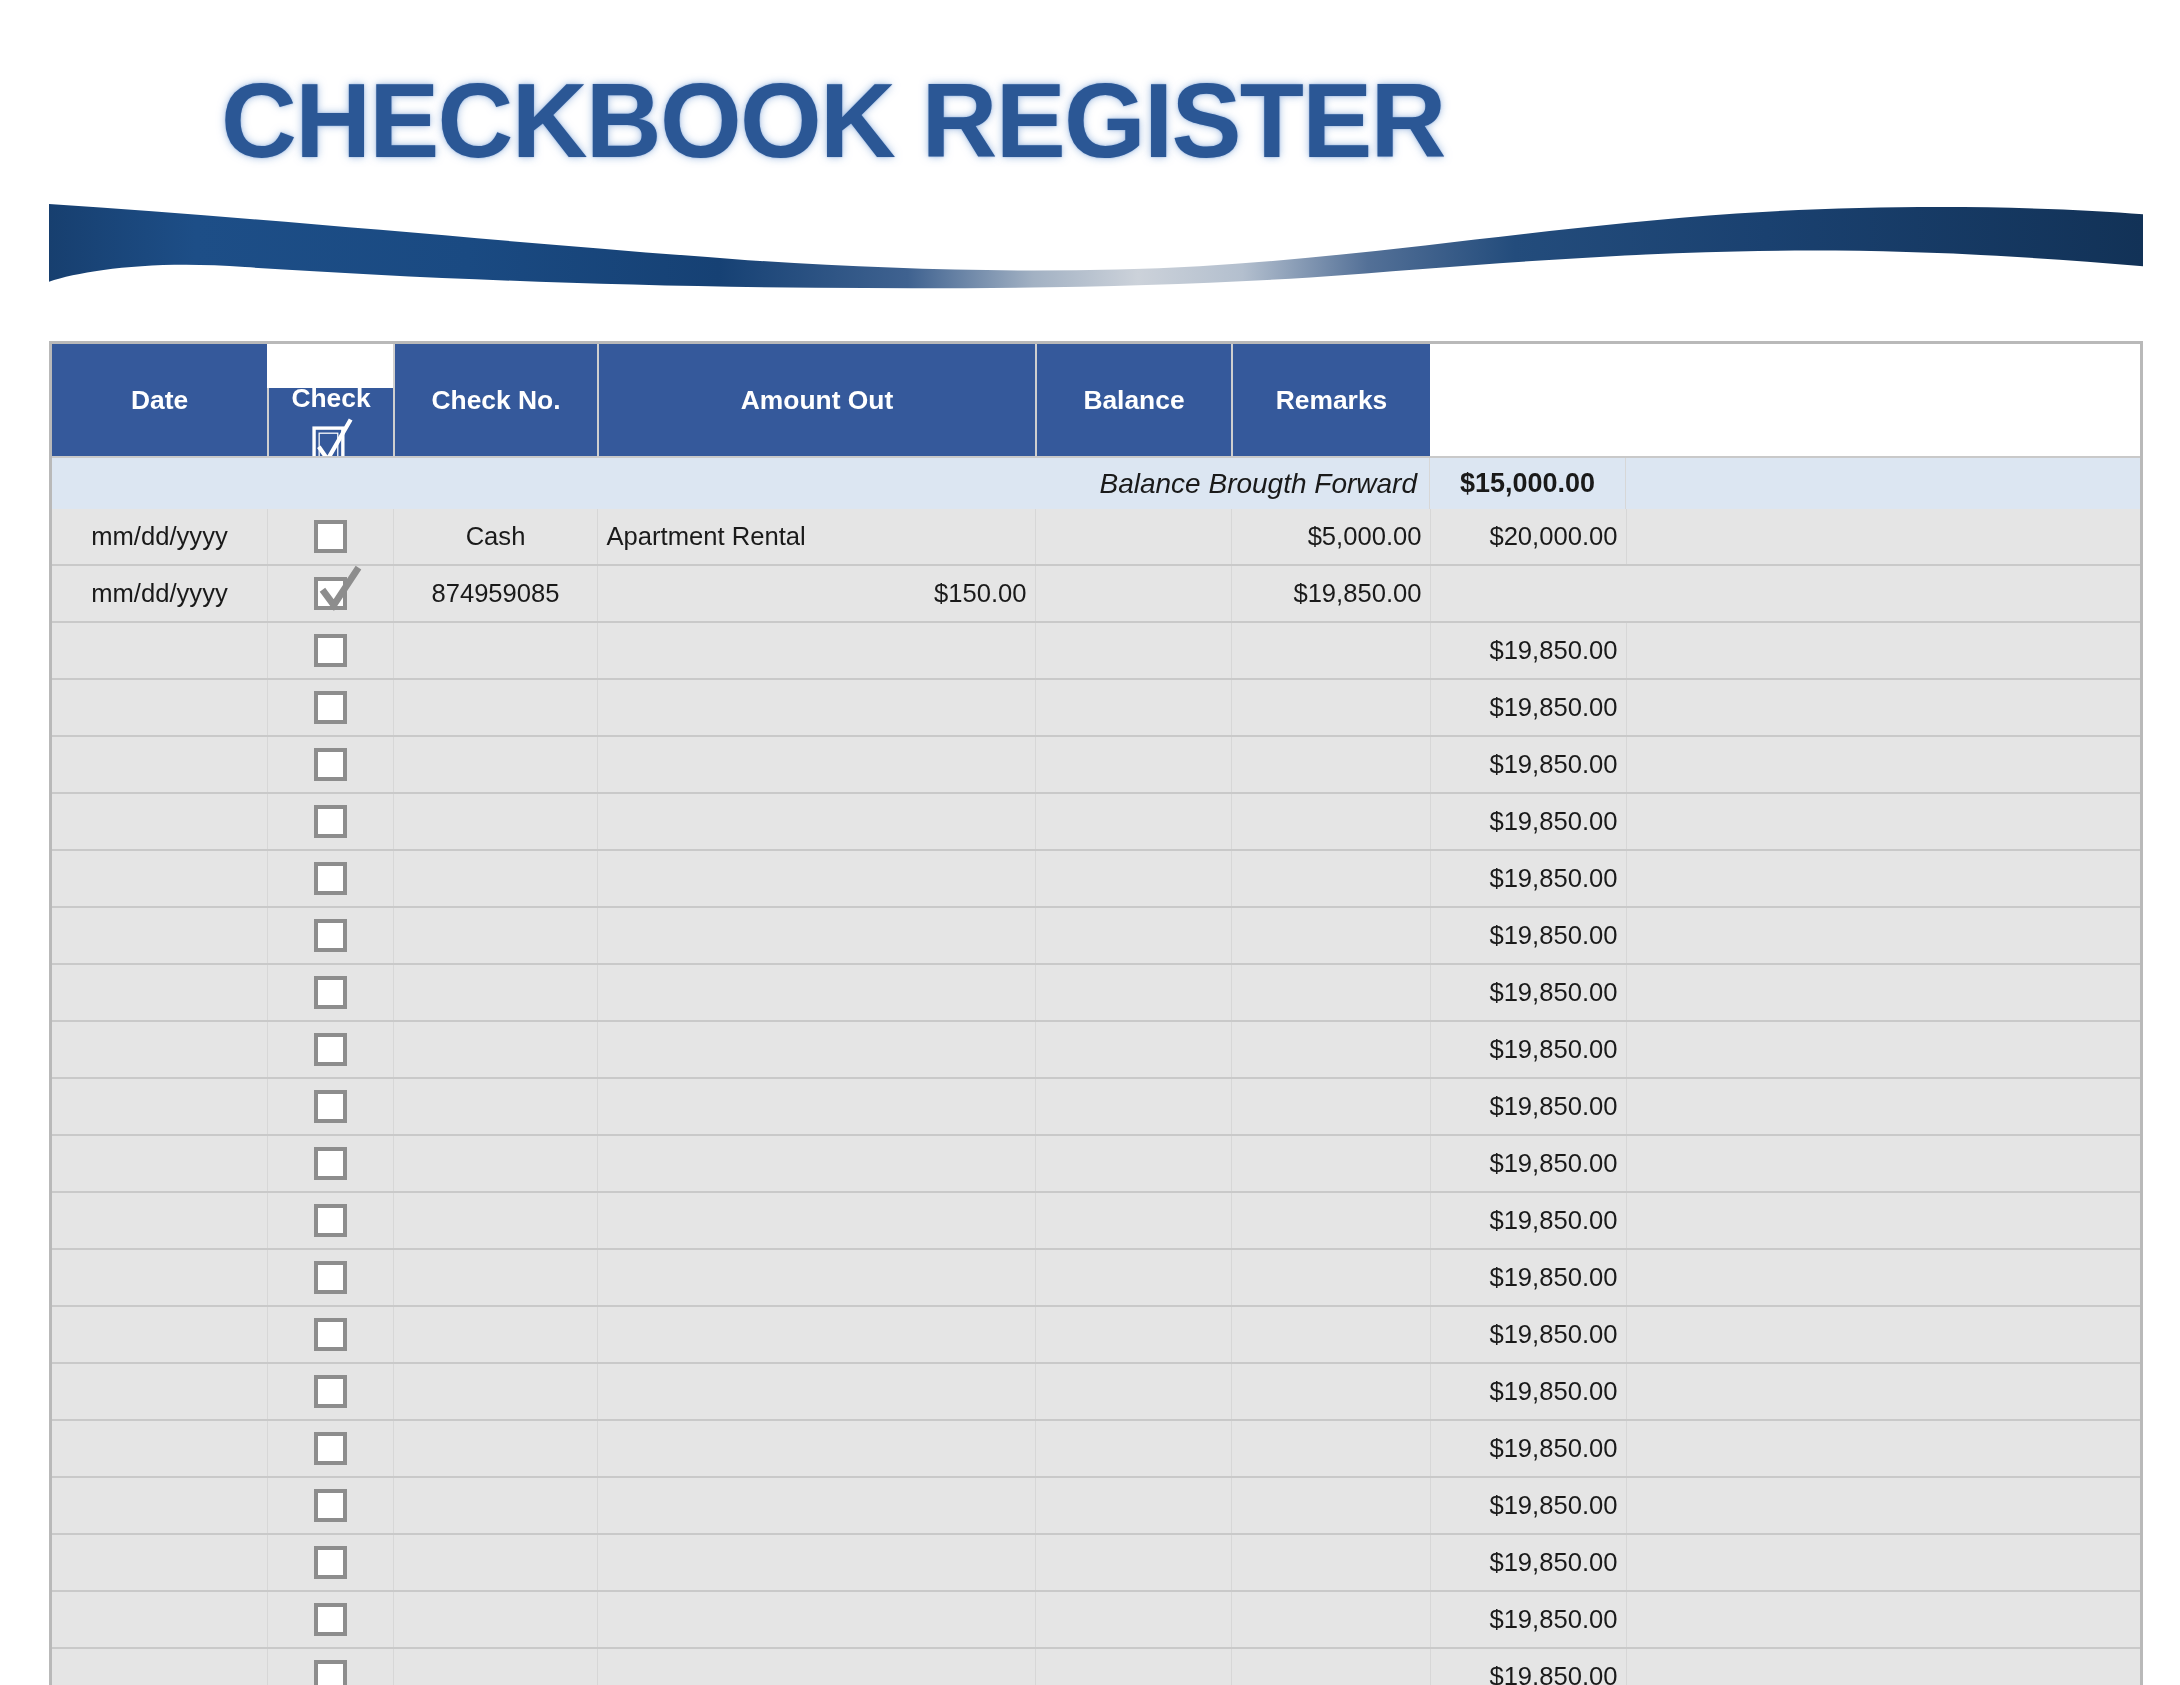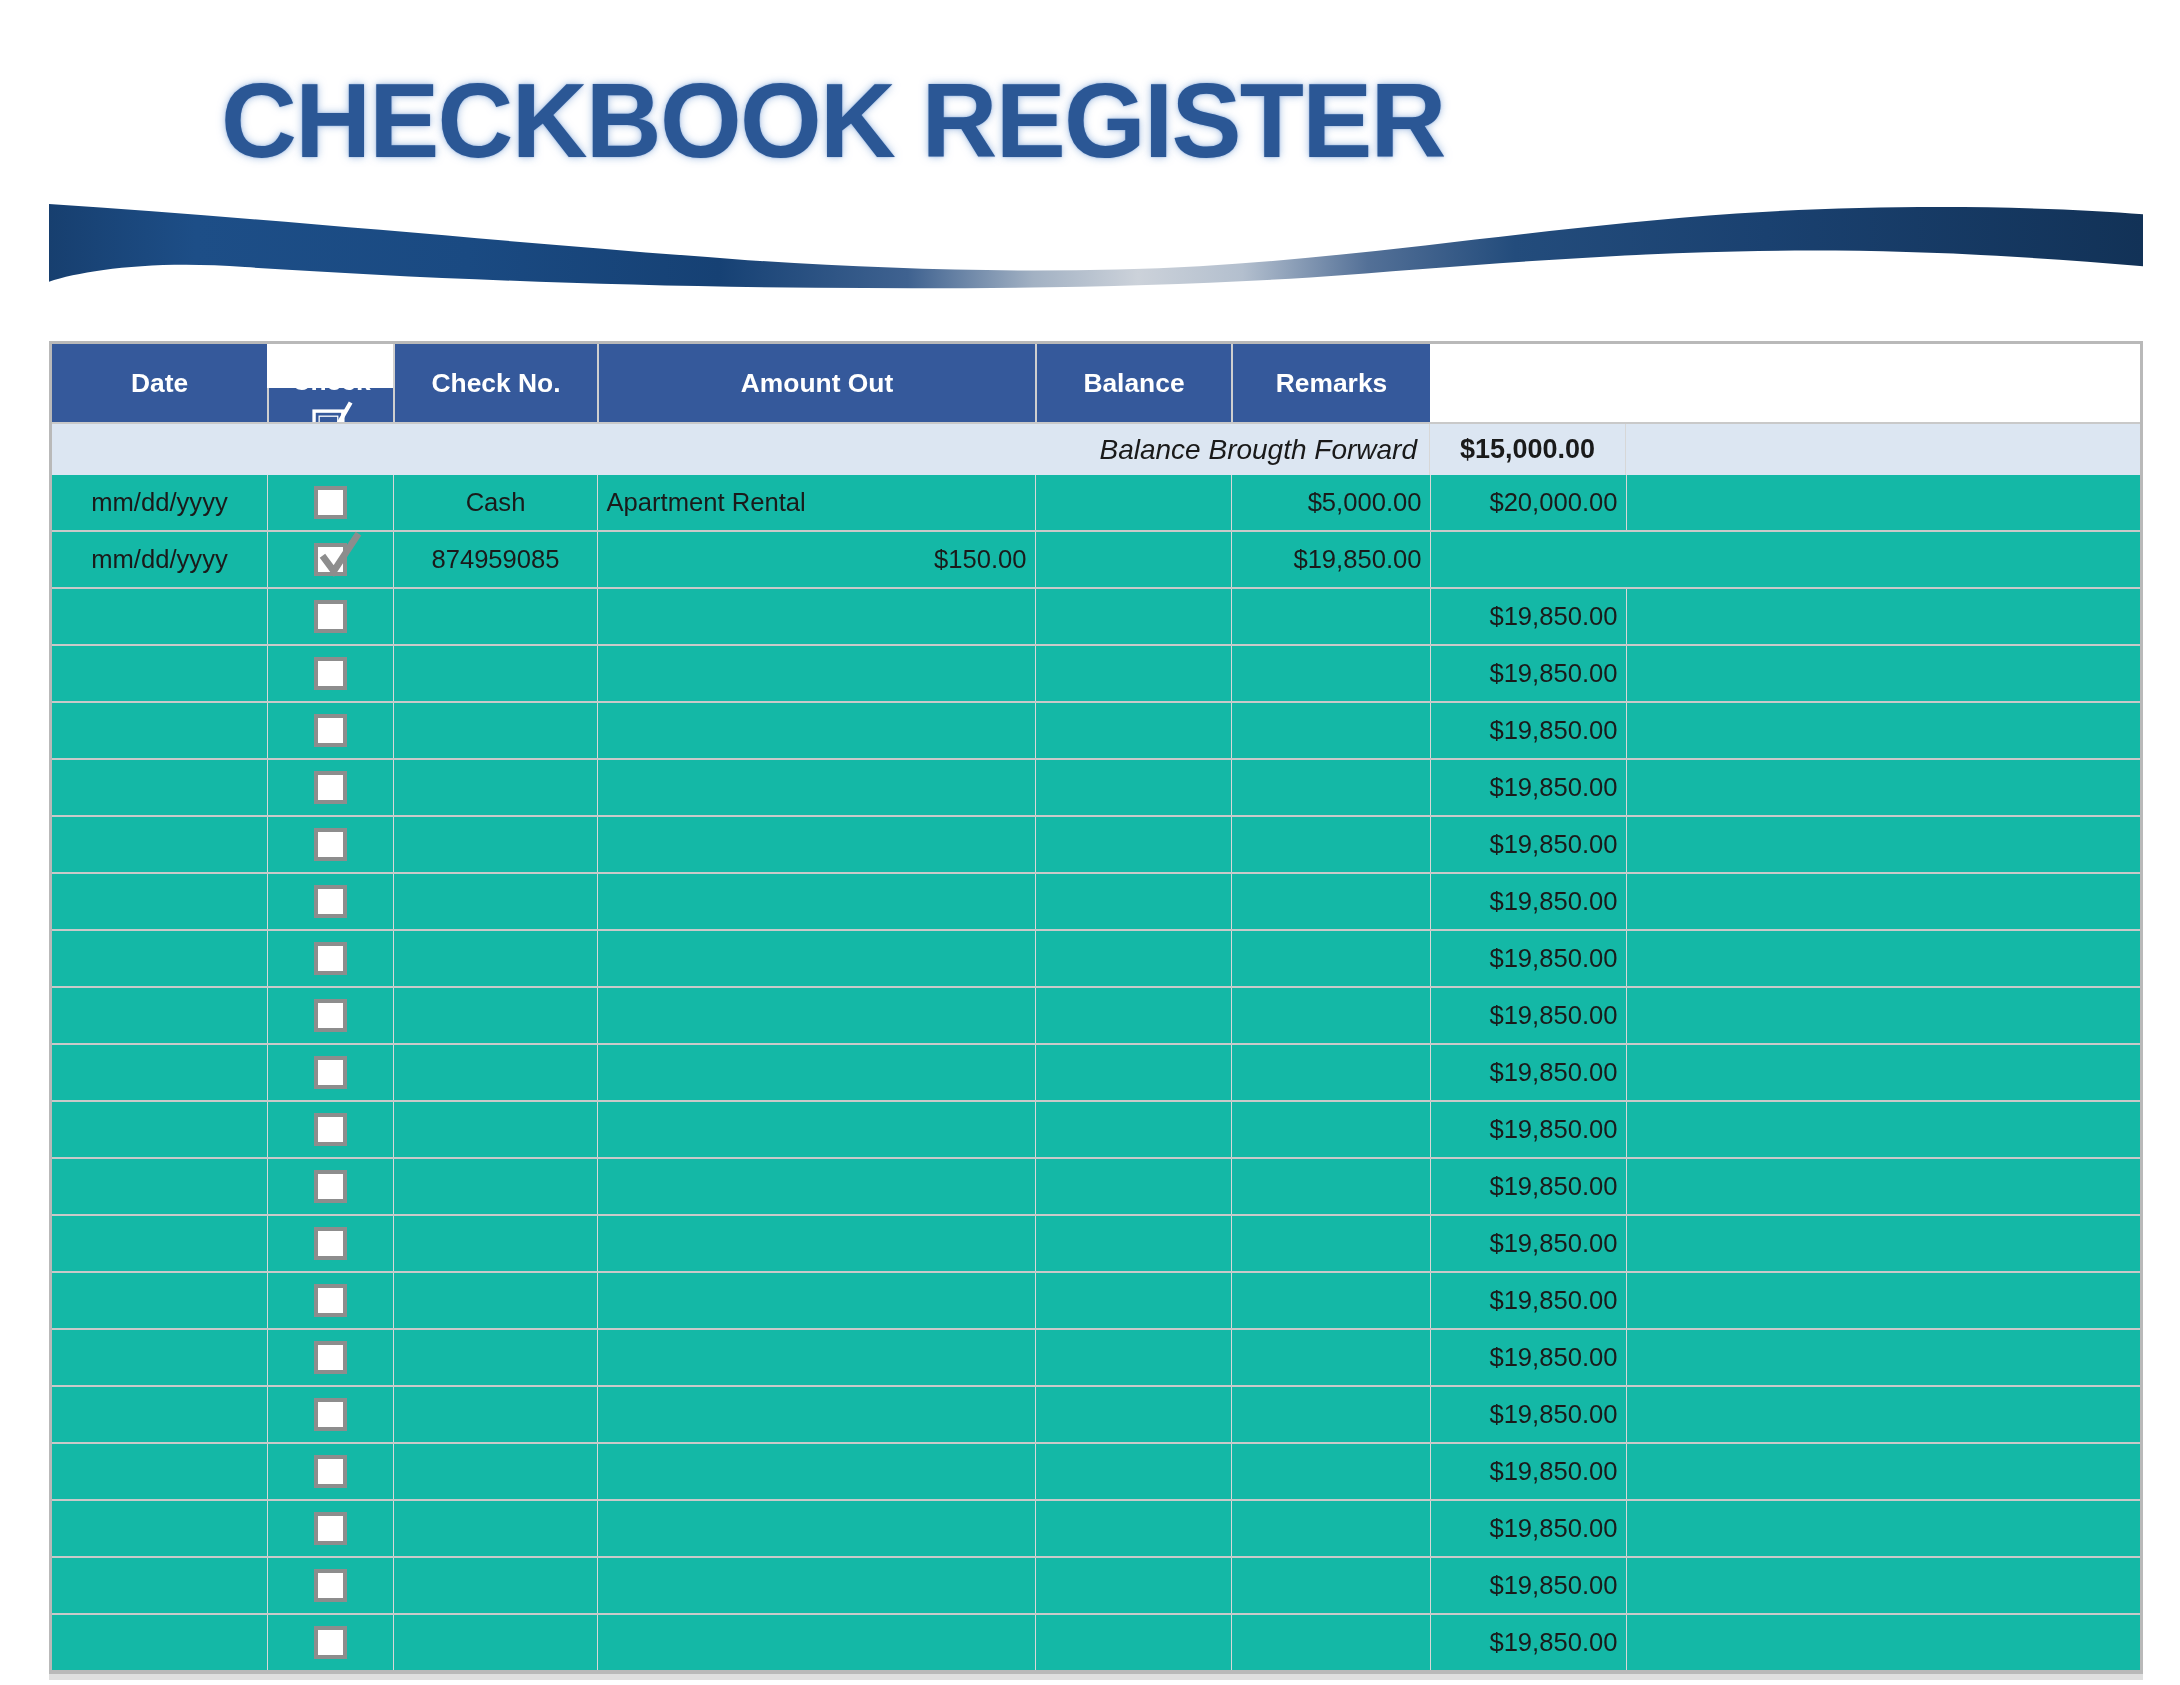--- a/index.html
+++ b/index.html
@@ -23,35 +23,35 @@
     border:3.4px solid var(--outer-border,#b9b9b9);
     border-bottom-width:4.3px;
     box-shadow:0 6px 0 rgba(185,185,185,.45);
     box-sizing:border-box;background:#fff;
   }
   .row{display:grid;grid-template-columns:215px 126px 204px 438px 196px 199px 196px 1fr;align-items:stretch;}
   .row + .row{border-top:2.6px solid var(--grid-line,#c9c9c9);}
   .cell{display:flex;align-items:center;box-sizing:border-box;padding:0 8.5px;font-size:25.6px;overflow:hidden;white-space:nowrap;}
   .cell + .cell{border-left:1.7px solid var(--grid-line-light,#d7d7d7);}
   
-  .hrow{height:78px;}
+  .hrow{height:112px;}
   .hrow .cell{
     background:var(--header-bg,#35599b);color:var(--header-text,#ffffff);
     font-weight:bold;font-size:26.4px;justify-content:center;
     border-left:2.6px solid #cfcfcf;
   }
   .hrow .cell:first-child{border-left:none;}
   .hcheck{flex-direction:column;justify-content:flex-start;padding-top:8.5px;gap:1.7px;margin-top:44px;}
   .hcheck svg{overflow:visible;}
   
   .bbf-row{grid-template-columns:1377px 196px 1fr;height:51px;background:var(--highlight-row-bg,#dce6f2);}
   .bbf-label{justify-content:flex-end;font-style:italic;font-size:28px;padding-right:12px;}
   .bbf-amount{justify-content:center;font-weight:bold;font-size:27px;}
   
-  .body-row{height:55px;background:#14b8a6;}
+  .body-row{height:55px;background:#e5e5e5;}
   .c-date,.c-no{justify-content:center;}
   .c-desc{justify-content:flex-start;}
   .num{justify-content:flex-end;}
   .c-check{justify-content:center;overflow:visible;}
   .cb{
     position:relative;width:25.6px;height:25.6px;border:4.3px solid var(--checkbox-gray,#8d8d8d);
     background:#fff;display:inline-block;
   }
   .cb .tick{display:none;position:absolute;left:-1.7px;top:-13.6px;width:44px;height:44px;overflow:visible;}
   .cb.checked .tick{display:block;}

